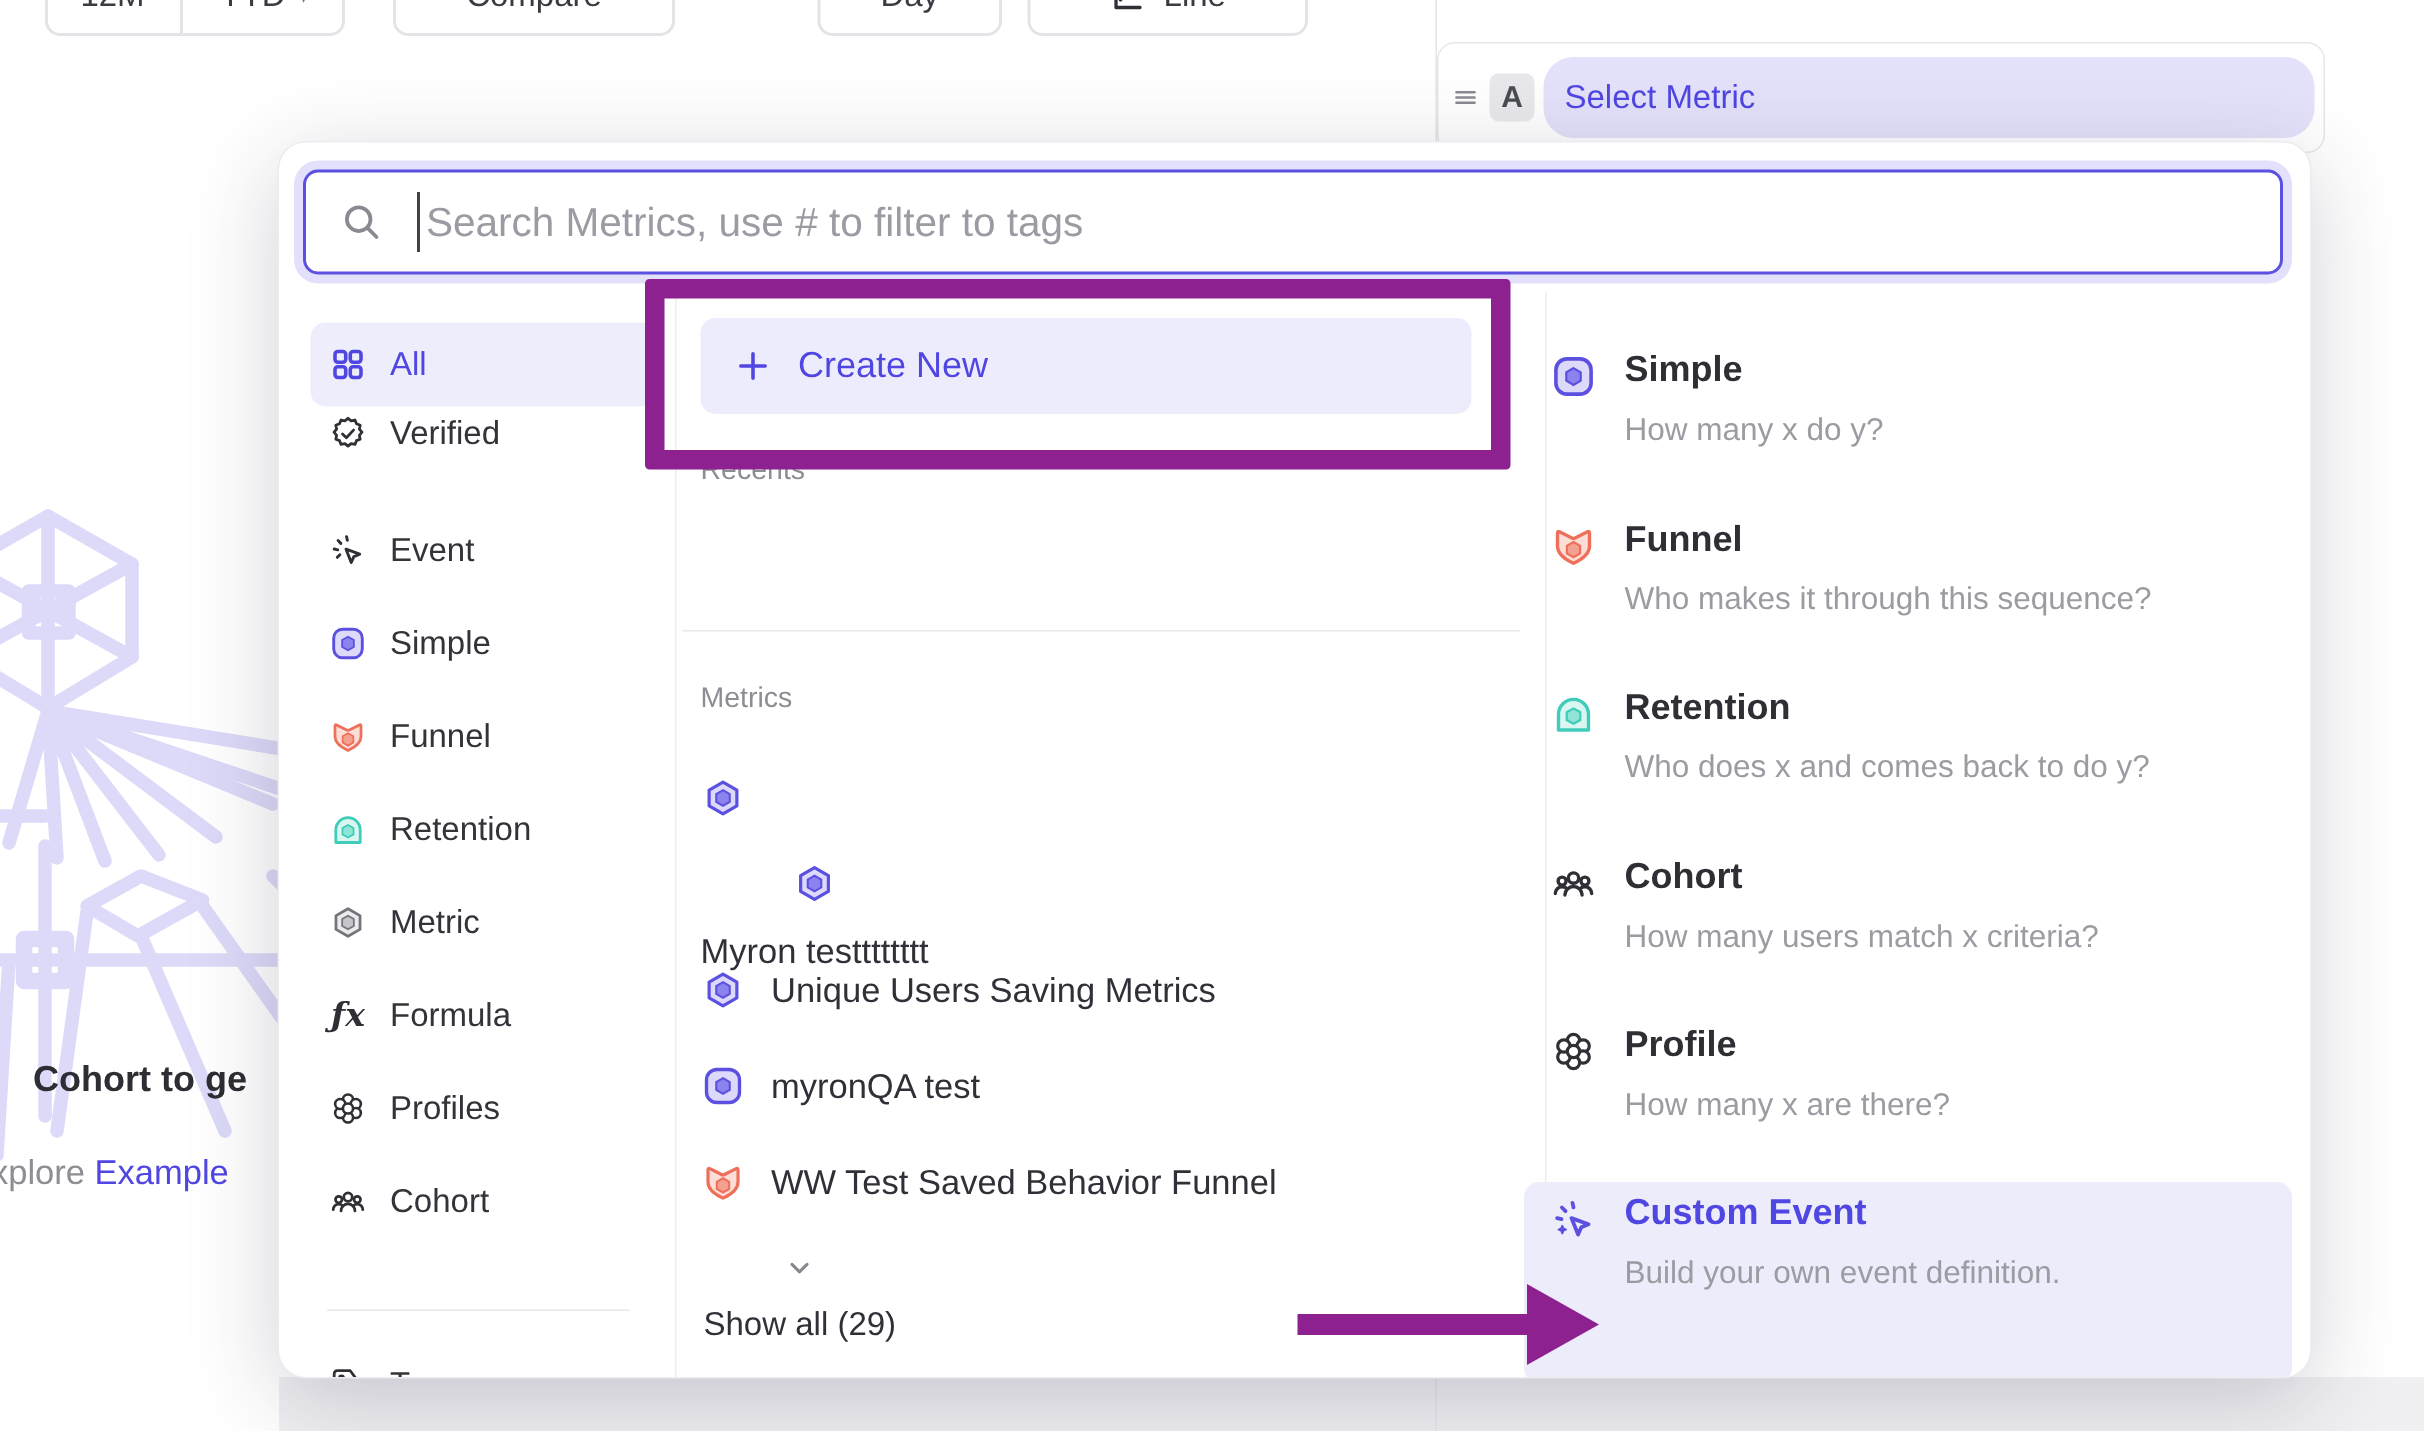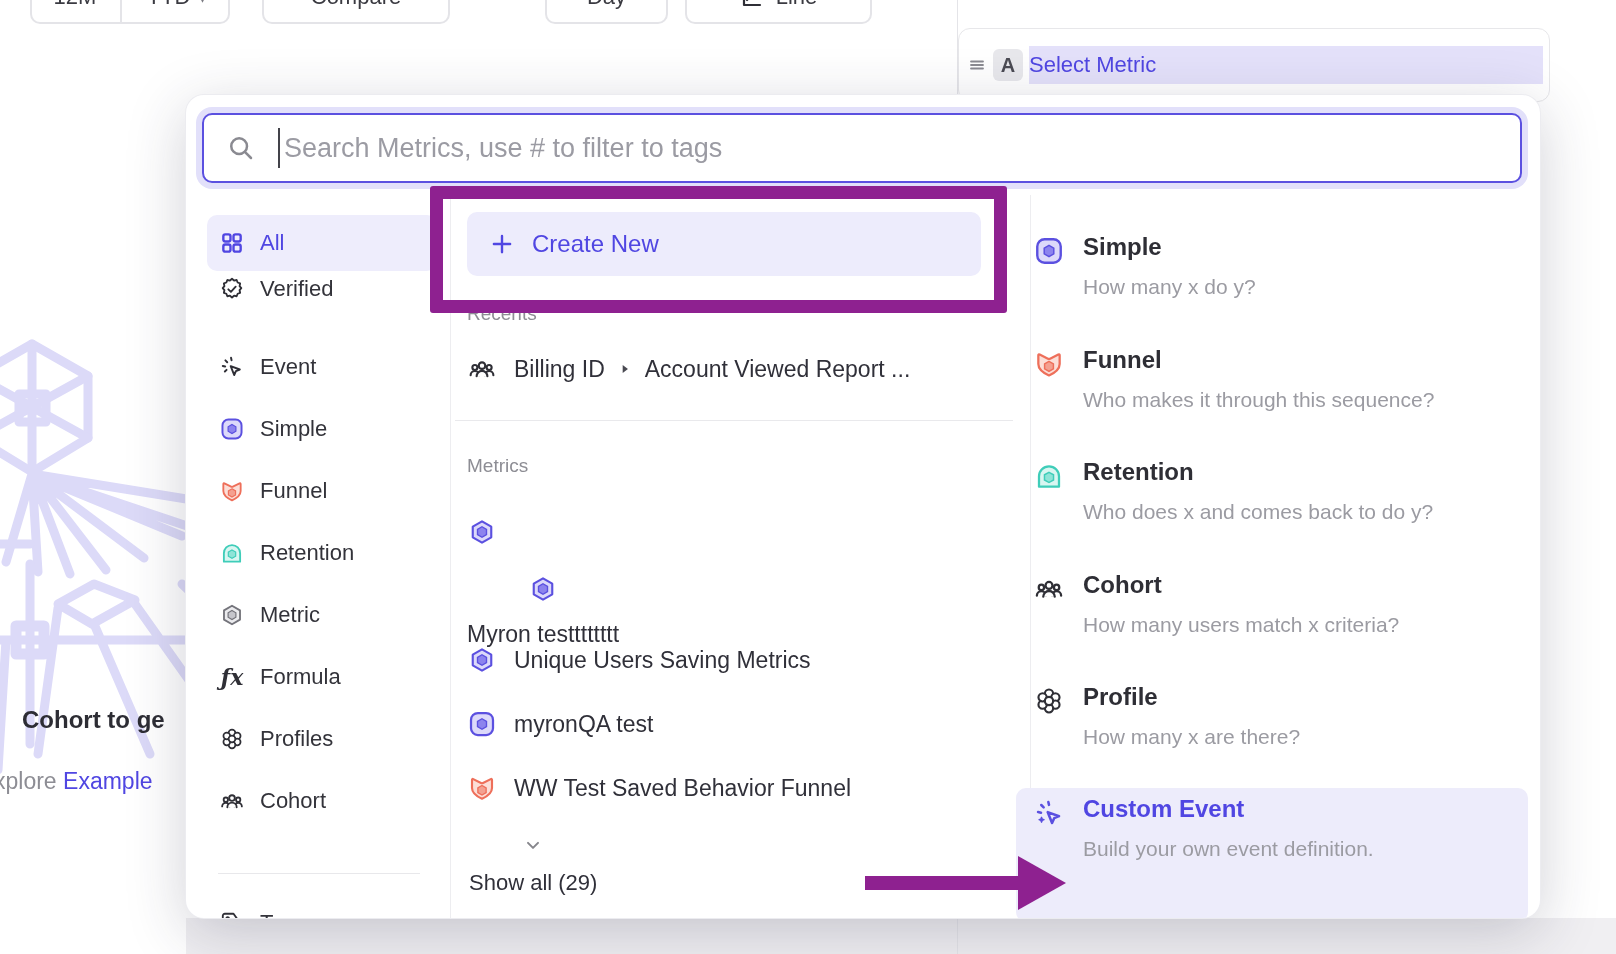--- a/index.html
+++ b/index.html
@@ -19,22 +19,22 @@
   .tb-seg .seg+.seg{border-left:2px solid #e4e4e8;}
   .tb-caret{font-size:16px;color:#7b7b82;margin-left:8px;}
   .tb-icon{margin-right:12px;}
 
   .qcard{position:absolute;left:958px;top:28px;width:592px;height:74px;background:#fff;
          border:1px solid #e7e7ea;border-radius:12px;box-sizing:border-box;
          display:flex;align-items:center;z-index:1;}
   .qcard .drag{margin:0 6px 0 8px;}
   .series-badge{width:30px;height:32px;background:#e8e8ec;border-radius:6px;color:#4b4b53;
           font-size:20px;font-weight:700;display:flex;align-items:center;justify-content:center;}
-  .metric-pill{flex:1;height:38px;margin:0 6px 0 6px;background:#e4e1fa;border-radius:0;
-          display:flex;align-items:center;color:#5046e2;font-size:22px;font-weight:500;}
+  .metric-pill{flex:1;height:54px;margin:0 6px 0 6px;background:#e4e1fa;border-radius:20px;
+          display:flex;align-items:center;padding-left:14px;color:#5046e2;font-size:22px;font-weight:500;}
 
   .bg-headline{position:absolute;left:6px;top:706px;font-size:24px;font-weight:700;color:#2d2d34;white-space:nowrap;padding-left:16px;}
   .bg-explore{position:absolute;left:-6px;top:768px;font-size:23px;color:#8d8d94;white-space:nowrap;}
   .bg-explore .lnk{color:#5046e2;font-weight:500;}
   .wireframe{position:absolute;left:-28px;top:332px;z-index:0;}
 
   
   .modal{position:absolute;left:186px;top:95px;width:1354px;height:823px;background:#fff;
          border-radius:18px;box-shadow:0 0 0 1px #ececf0, 0 14px 60px rgba(40,40,70,.22);
          z-index:10;overflow:hidden;}
@@ -282,39 +282,20 @@
       <span>
         <svg width="26" height="26" viewBox="0 0 24 24" stroke="#5046e2" stroke-width="2.2" stroke-linecap="round">
             <path d="M12 4.5v15M4.5 12h15"></path>
           </svg>
       </span>
       <span>Create New</span>
     </div>
 
     <div class="sect-h" style="top:208px;">Recents</div>
 
-    <div class="m-row" style="top:252px;">
-      <span>
-        <svg width="30" height="30" viewBox="0 0 24 24" fill="#fff" stroke="#2f2f36" stroke-width="1.7" stroke-linecap="round">
-            <circle cx="6.3" cy="10.8" r="2"></circle>
-            <path d="M2.9 17a3.4 3.4 0 0 1 6.8 0"></path>
-            <circle cx="17.7" cy="10.8" r="2"></circle>
-            <path d="M14.3 17a3.4 3.4 0 0 1 6.8 0"></path>
-            <circle cx="12" cy="9.3" r="2.6"></circle>
-            <path d="M7.7 17.8a4.3 4.3 0 0 1 8.6 0"></path>
-          </svg>
-      </span>
-      <span>Billing ID</span>
-      <span class="crt">
-        <svg width="14" height="14" viewBox="0 0 24 24" fill="#4a4a52">
-            <path d="M8 5l9 7-9 7z"></path>
-          </svg>
-      </span>
-      <span>Account Viewed Report ...</span>
-    </div>
 
     <div class="hdiv"></div>
 
     <div class="sect-h" style="top:360px;">Metrics</div>
 
     <div class="m-row" style="top:415px;">
       <span>
         <svg width="30" height="30" viewBox="0 0 24 24">
             <polygon points="12,3.5 19.4,7.75 19.4,16.25 12,20.5 4.6,16.25 4.6,7.75" fill="#dcd9fa" stroke="#5b50e0" stroke-width="1.7" stroke-linejoin="round"></polygon>
             <polygon points="12,7.8 15.6,9.9 15.6,14.1 12,16.2 8.4,14.1 8.4,9.9" fill="#8c83ee" stroke="#5b50e0" stroke-width="1.1"></polygon>

